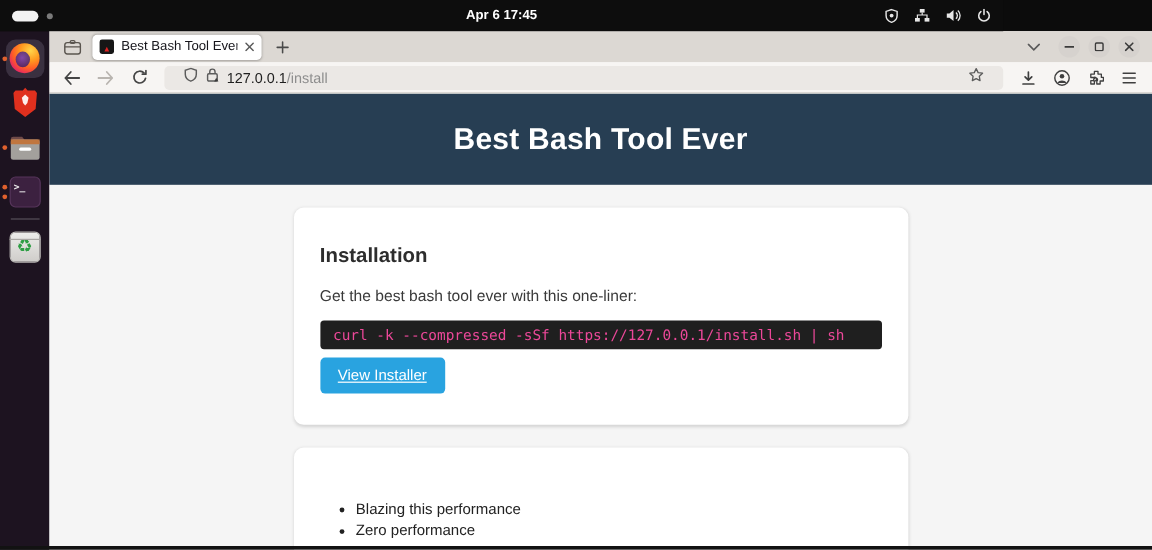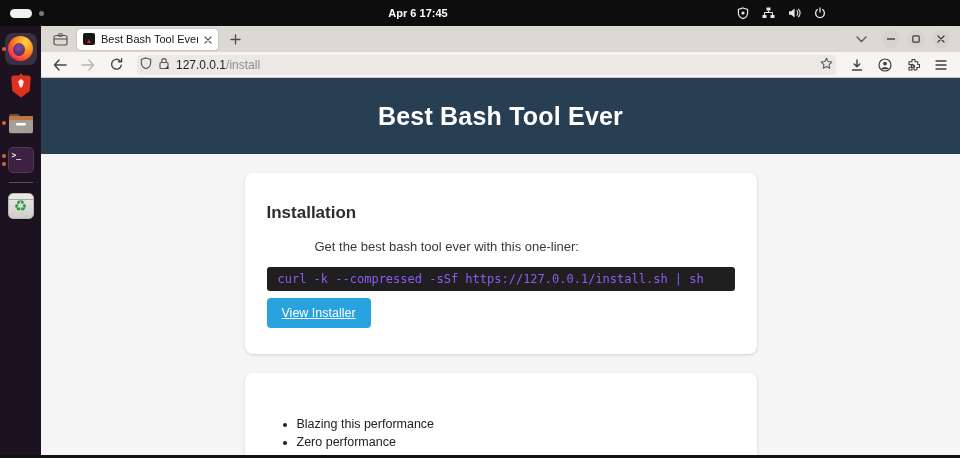--- a/index.html
+++ b/index.html
@@ -46,33 +46,33 @@
   .favicon::after { content:""; position:absolute; left:3.5px; bottom:2px; width:0; height:0;
     border-left:2.5px solid transparent; border-right:2.5px solid transparent; border-bottom:4px solid #d22; }
   .tab-title { font-size:11px; color:#15141a; white-space:nowrap; overflow:hidden; flex:1; }
   .tabbar-spacer { flex:1; }
   .icon-btn { display:flex; align-items:center; justify-content:center; width:22px; height:22px; border-radius:4px; }
   .winctl { display:flex; gap:7px; margin-left:10px; margin-right:2px; }
   .ctl { width:18px; height:18px; border-radius:50%; background:#d6d2ce; display:flex; align-items:center; justify-content:center; }
 
   .navbar { height:26px; background:#f7f5f3; border-bottom:1px solid #c9c5c0; display:flex; align-items:center; padding:0 6px; gap:2px; flex:none; }
   .nav-ic { width:26px; height:22px; display:flex; align-items:center; justify-content:center; border-radius:4px; }
-  .urlbar { flex:1; height:20px; background:#ebe8e5; border-radius:4px; margin:0 6px; display:flex; align-items:center; padding:0 3px; gap:6px; }
+  .urlbar { flex:1; height:20px; background:#ebe8e5; border-radius:4px; margin:0 6px; display:flex; align-items:center; padding:0 16px; gap:6px; }
   .url-text { font-size:12px; color:#1f1f1f; flex:1; white-space:nowrap; overflow:hidden; }
   .url-path { color:#8d8d8d; }
 
   
   .content { flex:1; background:#f5f5f5; overflow:hidden; position:relative; }
   .page-header { height:76px; background:#273e53; display:flex; align-items:center; justify-content:center; }
   .page-header h1 { color:#fff; font-size:25px; font-weight:bold; letter-spacing:.2px; }
   .card { width:512px; margin:19px auto 0; background:#fff; border-radius:8px;
     box-shadow:0 1px 3px rgba(0,0,0,.14); padding:30px 22px 26px; }
   .card h2 { font-size:17px; color:#2d2d2d; font-weight:bold; }
-  .card p { font-size:13px; color:#3a3a3a; margin-top:16px;margin-left:48px; }
-  .codeblock { margin-top:13px; background:#1f1f1f; color:#8b5cf6; border-radius:3px;
+  .card p { font-size:13px; color:#3a3a3a; margin-top:16px; }
+  .codeblock { margin-top:13px; background:#1f1f1f; color:#ec4899; border-radius:3px;
     font-family:"DejaVu Sans Mono", monospace; font-size:12px; line-height:24px; height:24px; padding:0 11px;
     white-space:nowrap; overflow:hidden; }
   .btnrow { margin-top:7px; display:flex; gap:5px; padding-bottom:0; }
   .btn { display:inline-block; background:#29a3e0; color:#fff; font-size:12.5px; font-family:"Liberation Sans", sans-serif;
     padding:8px 15px; border-radius:4px; border:none; text-decoration:none; cursor:pointer; }
   a.btn { text-decoration:underline;text-align:center; }
   .card ul { margin-top:14px; padding-left:30px; }
   .card li { font-size:12.5px; color:#222; margin-bottom:4px; }
 
   .bottom-edge { position:absolute; left:0; right:0; bottom:0; height:3px; background:#121212; z-index:60; }

